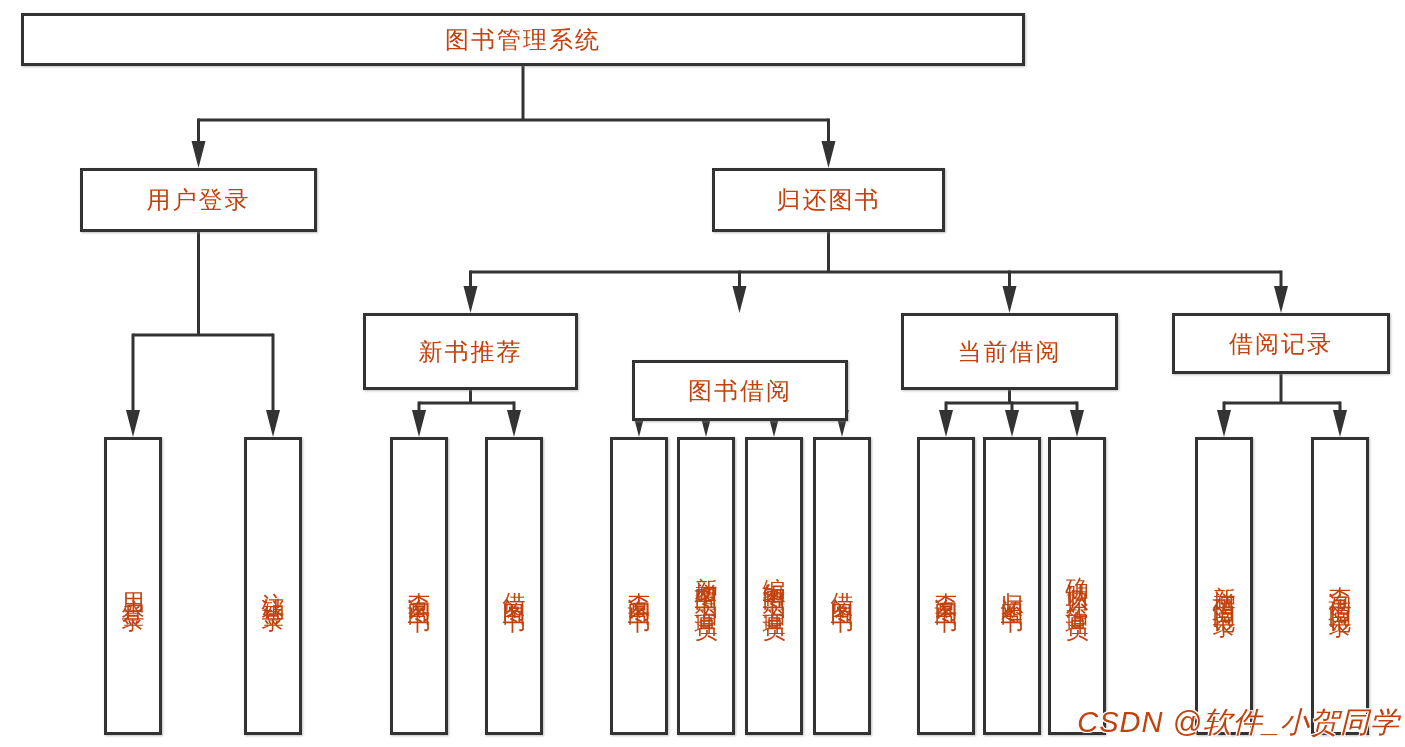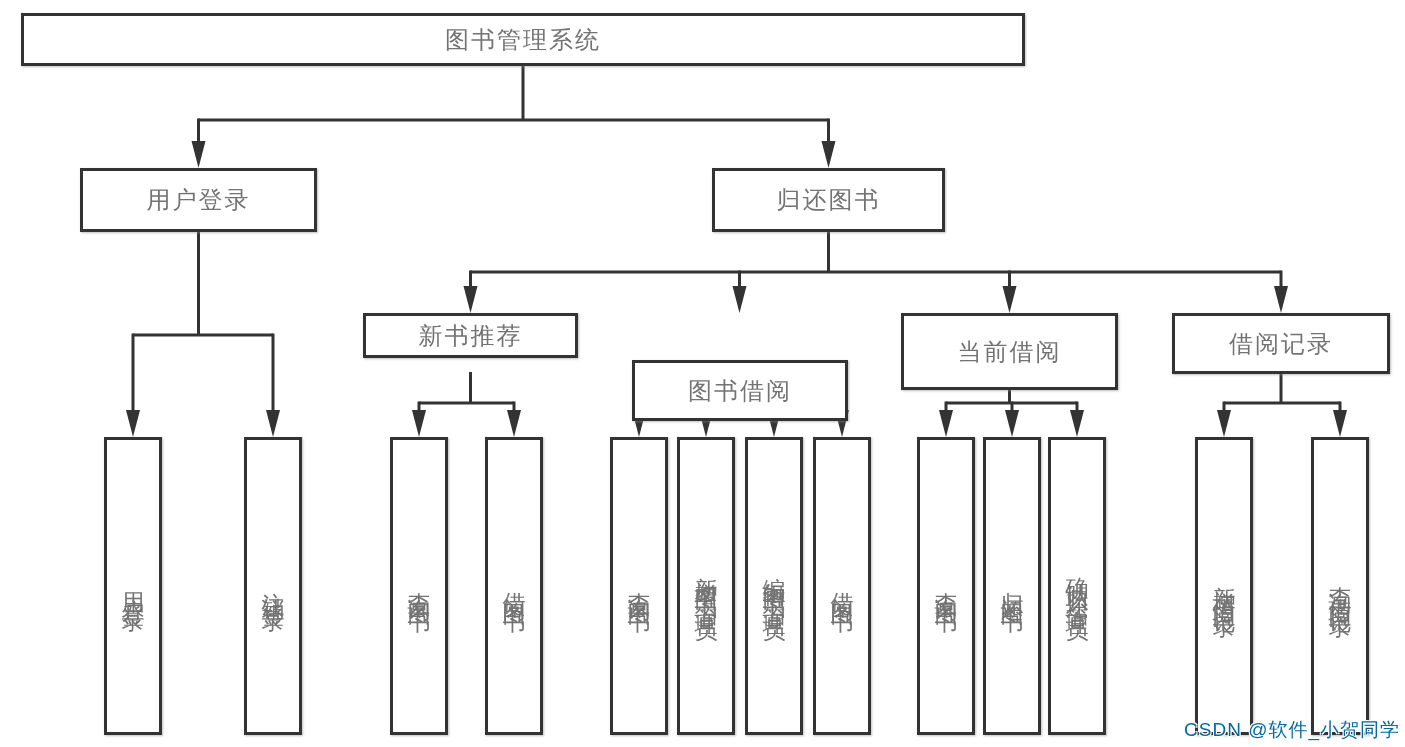--- a/index.html
+++ b/index.html
@@ -21,21 +21,21 @@
     top: 0;
     width: 1405px;
     height: 747px;
     z-index: 1;
   }
   .node {
     position: absolute;
     box-sizing: border-box;
     border: 3px solid #333333;
     background: #ffffff;
-    color: #737373;
+    color: #c2410c;
     display: flex;
     align-items: center;
     justify-content: center;
     z-index: 2;
     box-shadow: 1px 1px 2px rgba(140,140,140,0.55);
   }
   .h-node {
     font-size: 24px;
     letter-spacing: 2px;
     white-space: nowrap;
@@ -44,30 +44,31 @@
     writing-mode: vertical-rl;
     text-orientation: mixed;
     font-size: 23px;
     letter-spacing: 6px;
     line-height: 1;
   }
   .watermark {
     position: absolute;
     right: 5px;
     bottom: 4px;
-    font-size: 19px;
+    font-size: 29px;
     letter-spacing: 1px;
-    color: #0369a1;
+    color: #c2410c;
     z-index: 5;
     white-space: nowrap;
     text-shadow:
       -1px -1px 0 #ffffff,
        1px -1px 0 #ffffff,
       -1px  1px 0 #ffffff,
        1px  1px 0 #ffffff;
+    font-style: italic;
   }
 </style>
 </head>
 <body>
 
 <div class="canvas">
 
   <svg class="connectors" viewBox="0 0 1405 747" xmlns="http://www.w3.org/2000/svg">
     <g stroke="#333333" stroke-width="3" fill="none">
 
@@ -135,21 +136,21 @@
       <polygon points="1217,410 1231,410 1224,437"></polygon>
       <polygon points="1333,410 1347,410 1340,437"></polygon>
     </g>
   </svg>
 
   <div class="node h-node" style="left:21px; top:13px; width:1004px; height:53px;">图书管理系统</div>
 
   <div class="node h-node" style="left:80px; top:168px; width:237px; height:64px;">用户登录</div>
   <div class="node h-node" style="left:712px; top:168px; width:233px; height:64px;">归还图书</div>
 
-  <div class="node h-node" style="left:363px; top:313px; width:215px; height:45px;text-align:right;">新书推荐</div>
+  <div class="node h-node" style="left:363px; top:313px; width:215px; height:77px;text-align:right;">新书推荐</div>
   <div class="node h-node" style="left:632px; top:313px; width:216px; height:61px;margin-top:47px;">图书借阅</div>
   <div class="node h-node" style="left:901px; top:313px; width:217px; height:77px;">当前借阅</div>
   <div class="node h-node" style="left:1172px; top:313px; width:218px; height:61px;font-family:Liberation Mono, monospace;">借阅记录</div>
 
   <div class="node v-node" style="left:104px; top:437px; width:58px; height:298px;">用户登录</div>
   <div class="node v-node" style="left:244px; top:437px; width:58px; height:298px;">注销登录</div>
 
   <div class="node v-node" style="left:390px; top:437px; width:58px; height:298px;">查询图书</div>
   <div class="node v-node" style="left:485px; top:437px; width:58px; height:298px;">借阅图书</div>
 

